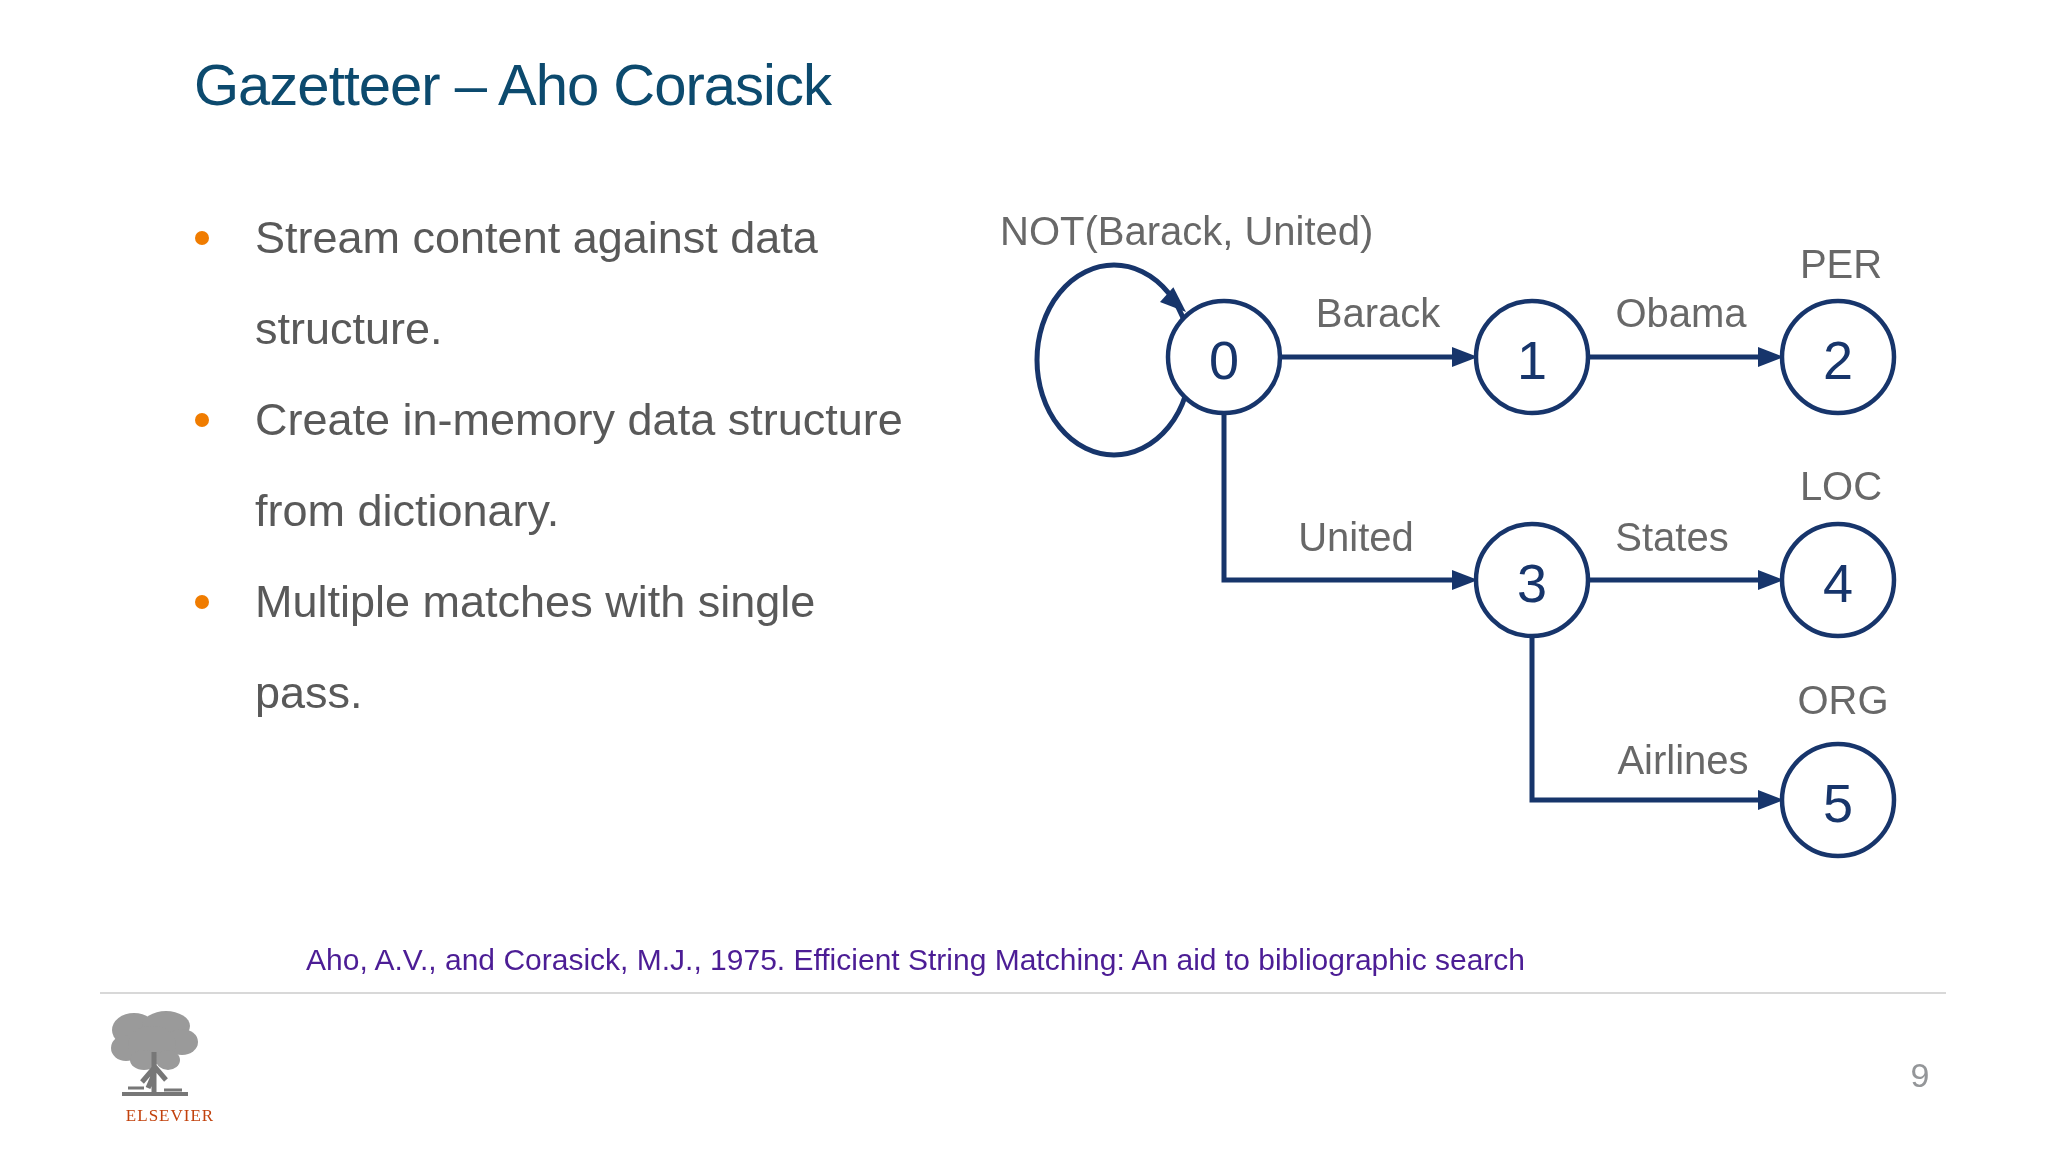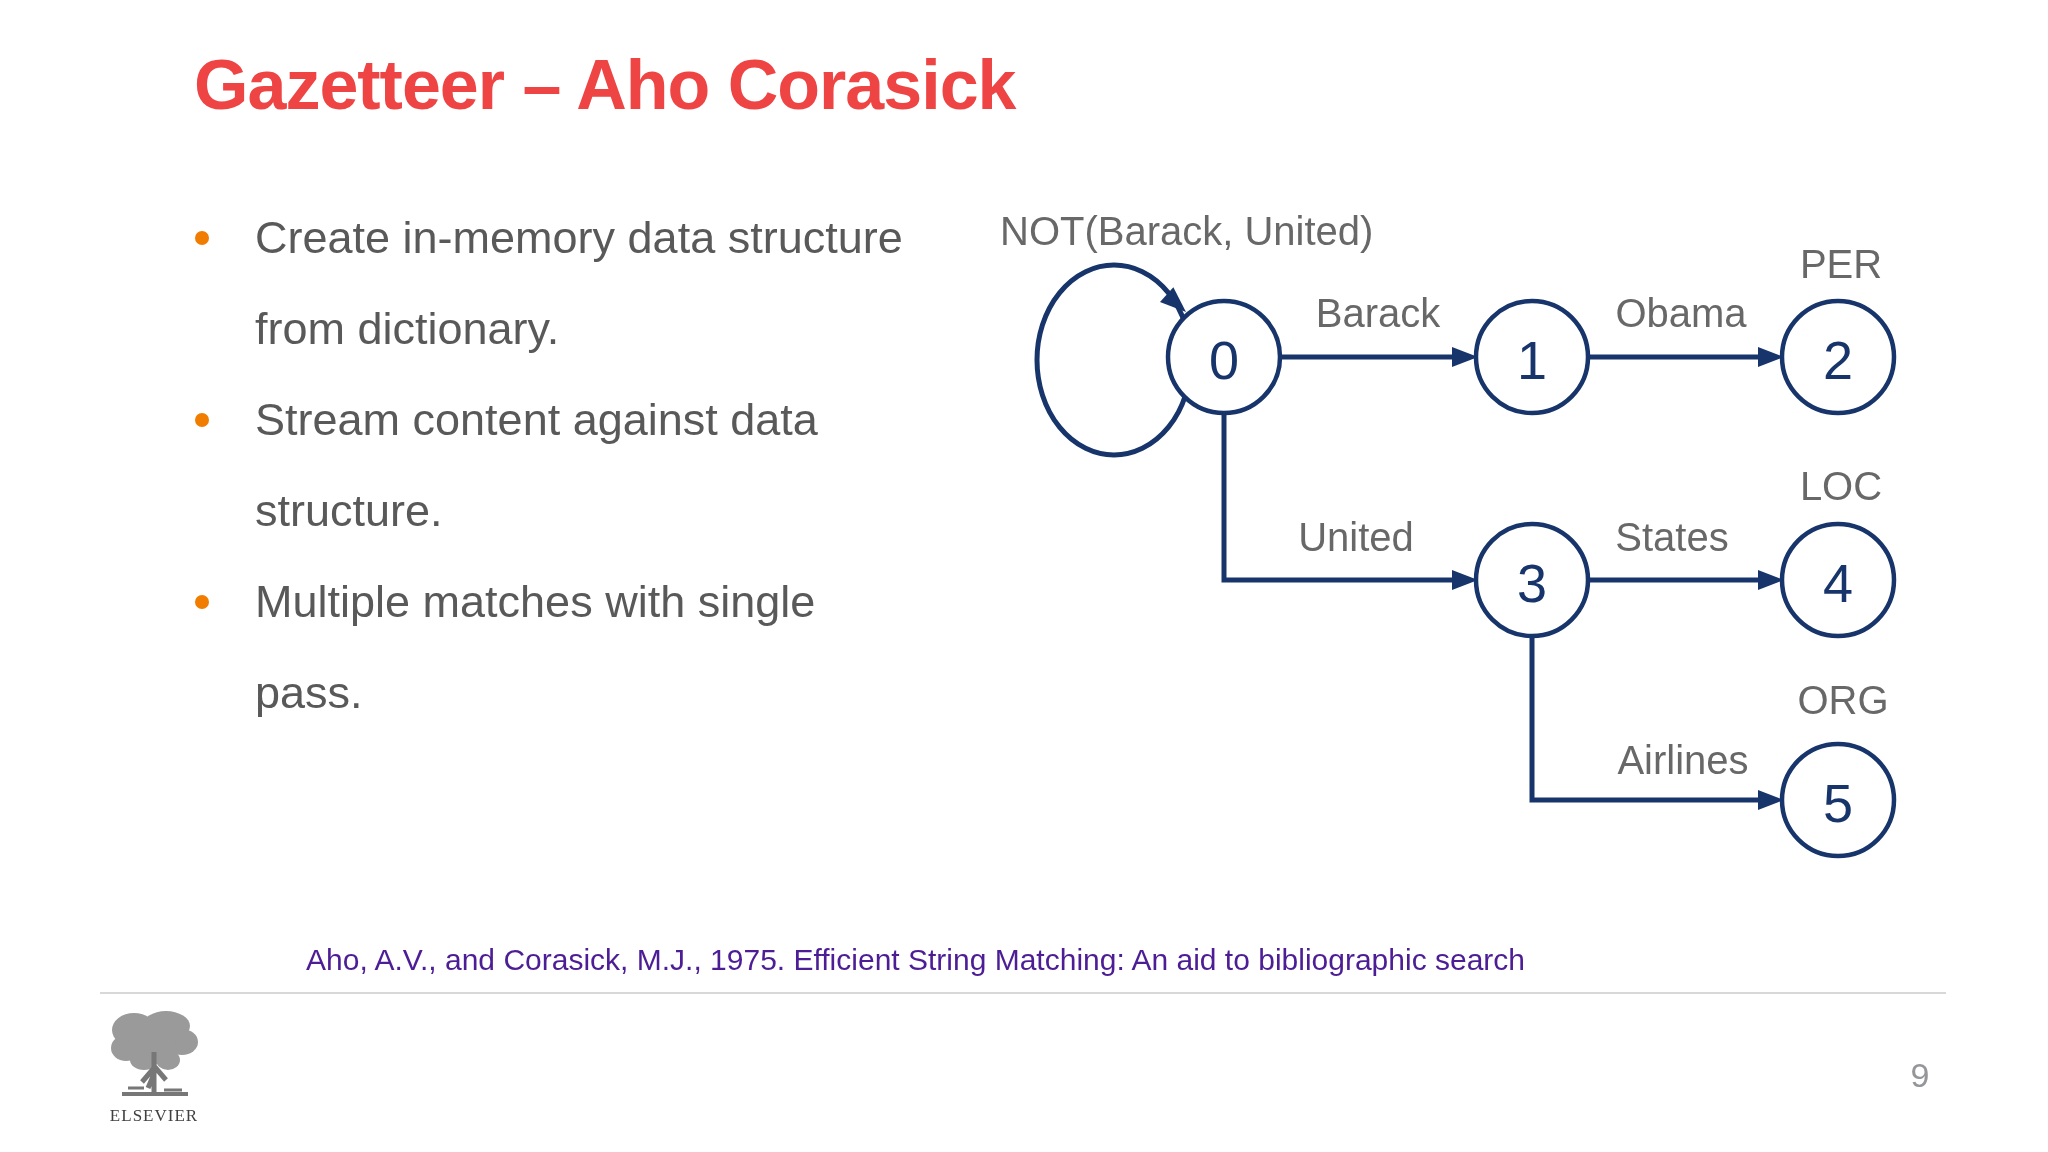--- a/index.html
+++ b/index.html
@@ -2,22 +2,22 @@
 <html><head>
 <meta charset="utf-8">
 <style>
   html,body{margin:0;padding:0;background:#fff;}
   .slide{
     position:relative;width:2048px;height:1152px;background:#ffffff;overflow:hidden;
     font-family:"Liberation Sans","DejaVu Sans",sans-serif;
   }
   .title{
     position:absolute;left:194px;top:40px;
-    font-size:70px;line-height:90px;letter-spacing:-1px;
-    color:#ef4444;font-weight:700;white-space:nowrap;margin:0;
+    font-size:58px;line-height:90px;letter-spacing:-1px;
+    color:#0c4a6e;font-weight:400;white-space:nowrap;margin:0;
   }
   .bullets{
     position:absolute;left:255px;top:192px;width:648px;
     list-style:none;margin:0;padding:0;
     font-size:45px;line-height:91px;color:#595959;
   }
   .bullets li{position:relative;margin:0;padding:0;}
   .bullets li .dot{
     position:absolute;left:-60px;top:39px;width:14px;height:14px;
     border-radius:50%;background:#f07c00;
@@ -45,40 +45,40 @@
   .divider{
     position:absolute;left:100px;top:992px;width:1846px;height:0;
     border-top:2.5px solid #d8d8d8;
   }
   .page-number{
     position:absolute;left:1880px;top:1056px;width:80px;
     font-size:34px;color:#949699;text-align:center;
   }
   .logo{position:absolute;left:104px;top:1008px;width:100px;height:120px;}
   .logo-text{
-    position:absolute;left:0;bottom:2px;width:100%;
+    position:absolute;left:16px;bottom:2px;width:100%;
     font-family:"Liberation Serif","DejaVu Serif",serif;
-    font-size:17px;letter-spacing:1px;color:#404040;text-align:center;
+    font-size:17px;letter-spacing:1px;color:#c2410c;text-align:center;
   }
 </style>
 </head>
 <body>
 
 <div class="slide">
 
   <h1 class="title">Gazetteer – Aho Corasick</h1>
 
   <ul class="bullets">
     <li>
       <span class="dot"></span>
-      <span>Create in-memory data structure from dictionary.</span>
+      <span>Stream content against data structure.</span>
     </li>
     <li>
       <span class="dot"></span>
-      <span>Stream content against data structure.</span>
+      <span>Create in-memory data structure from dictionary.</span>
     </li>
     <li>
       <span class="dot"></span>
       <span>Multiple matches with single pass.</span>
     </li>
   </ul>
 
   <svg class="diagram-svg" viewBox="0 0 2048 1152" xmlns="http://www.w3.org/2000/svg">
 
     <ellipse class="edge" cx="1114" cy="360" rx="77" ry="95"></ellipse>

